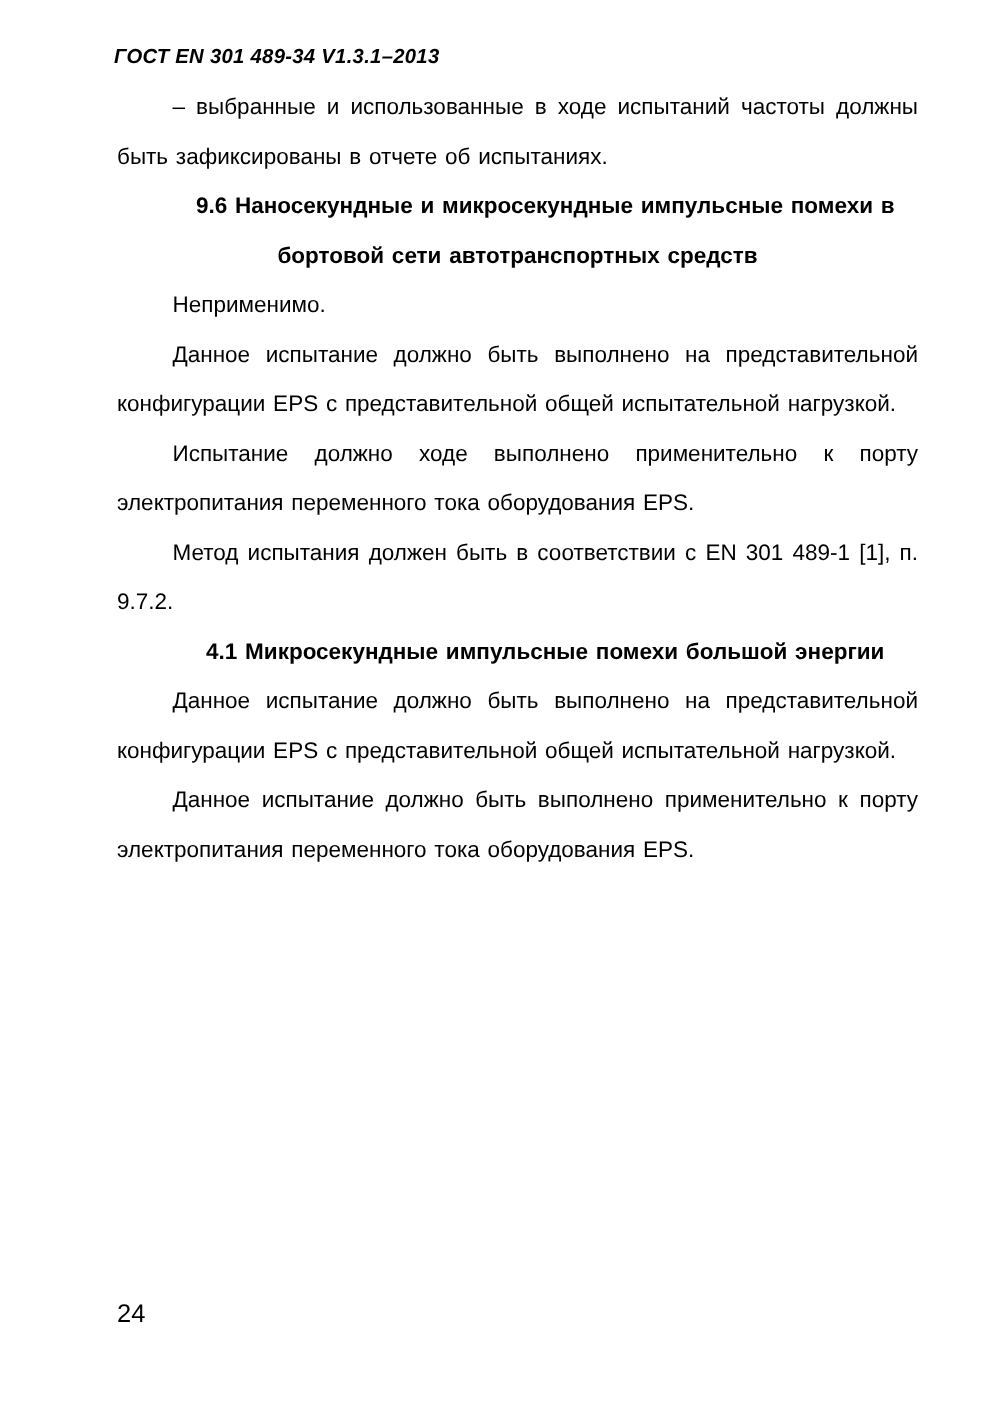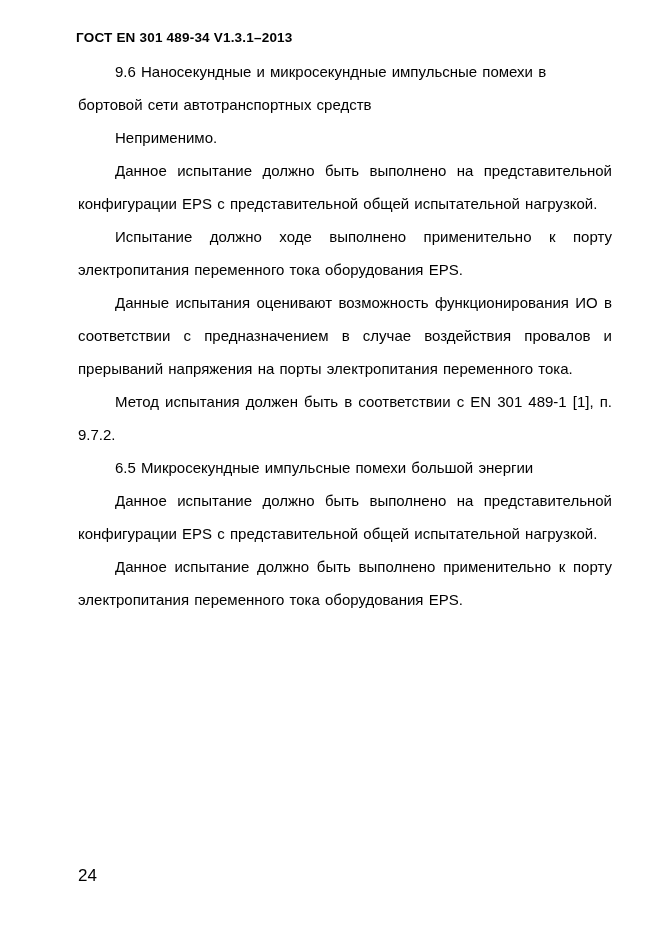--- a/index.html
+++ b/index.html
@@ -17,60 +17,61 @@
     color: #000000;
   }
   .doc-header {
     position: absolute;
     top: 30px;
     left: 76px;
     font-size: 13.5px;
     font-weight: bold;
     letter-spacing: 0.2px;
     white-space: nowrap;
+    font-style: italic;
   }
   .content {
     position: absolute;
     top: 55px;
     left: 78px;
     width: 534px;
   }
   .content p {
     margin: 0;
     font-size: 15px;
     line-height: 33px;
     text-align: justify;
     text-indent: 37px;
     word-spacing: 1px;
   }
   .content p.heading {
-    font-weight: normal;
-    text-align: left;
+    font-weight: bold;
+    text-align: center;
   }
   .page-number {
     position: absolute;
     left: 78px;
     top: 866px;
     font-size: 17px;
   }
 </style>
 </head>
 <body>
 
 <div class="page">
 
   <div class="doc-header">ГОСТ  EN 301 489-34 V1.3.1–2013</div>
 
   <div class="content">
+    <p class="body">– выбранные и использованные в ходе испытаний частоты должны быть зафиксированы в отчете об  испытаниях.</p>
     <p class="heading">9.6 Наносекундные и микросекундные импульсные  помехи  в бортовой  сети  автотранспортных средств</p>
     <p class="body">Неприменимо.</p>
     <p class="body">Данное испытание должно быть выполнено на представительной конфигурации EPS с представительной общей испытательной нагрузкой.</p>
     <p class="body">Испытание должно ходе выполнено применительно к порту электропитания переменного тока оборудования EPS.</p>
-    <p class="body">Данные  испытания оценивают возможность функционирования ИО в соответствии с предназначением в случае воздействия провалов и прерываний напряжения на порты электропитания переменного тока.</p>
     <p class="body">Метод испытания должен быть в соответствии с EN 301 489-1 [1], п. 9.7.2.</p>
-    <p class="heading">6.5 Микросекундные импульсные помехи большой энергии</p>
+    <p class="heading">4.1 Микросекундные импульсные помехи большой энергии</p>
     <p class="body">Данное испытание должно быть выполнено на представительной конфигурации EPS с представительной общей испытательной нагрузкой.</p>
     <p class="body">Данное испытание должно быть выполнено применительно к порту электропитания переменного тока оборудования EPS.</p>
   </div>
 
   <div class="page-number">24</div>
 
 </div>
 
 </body></html>

